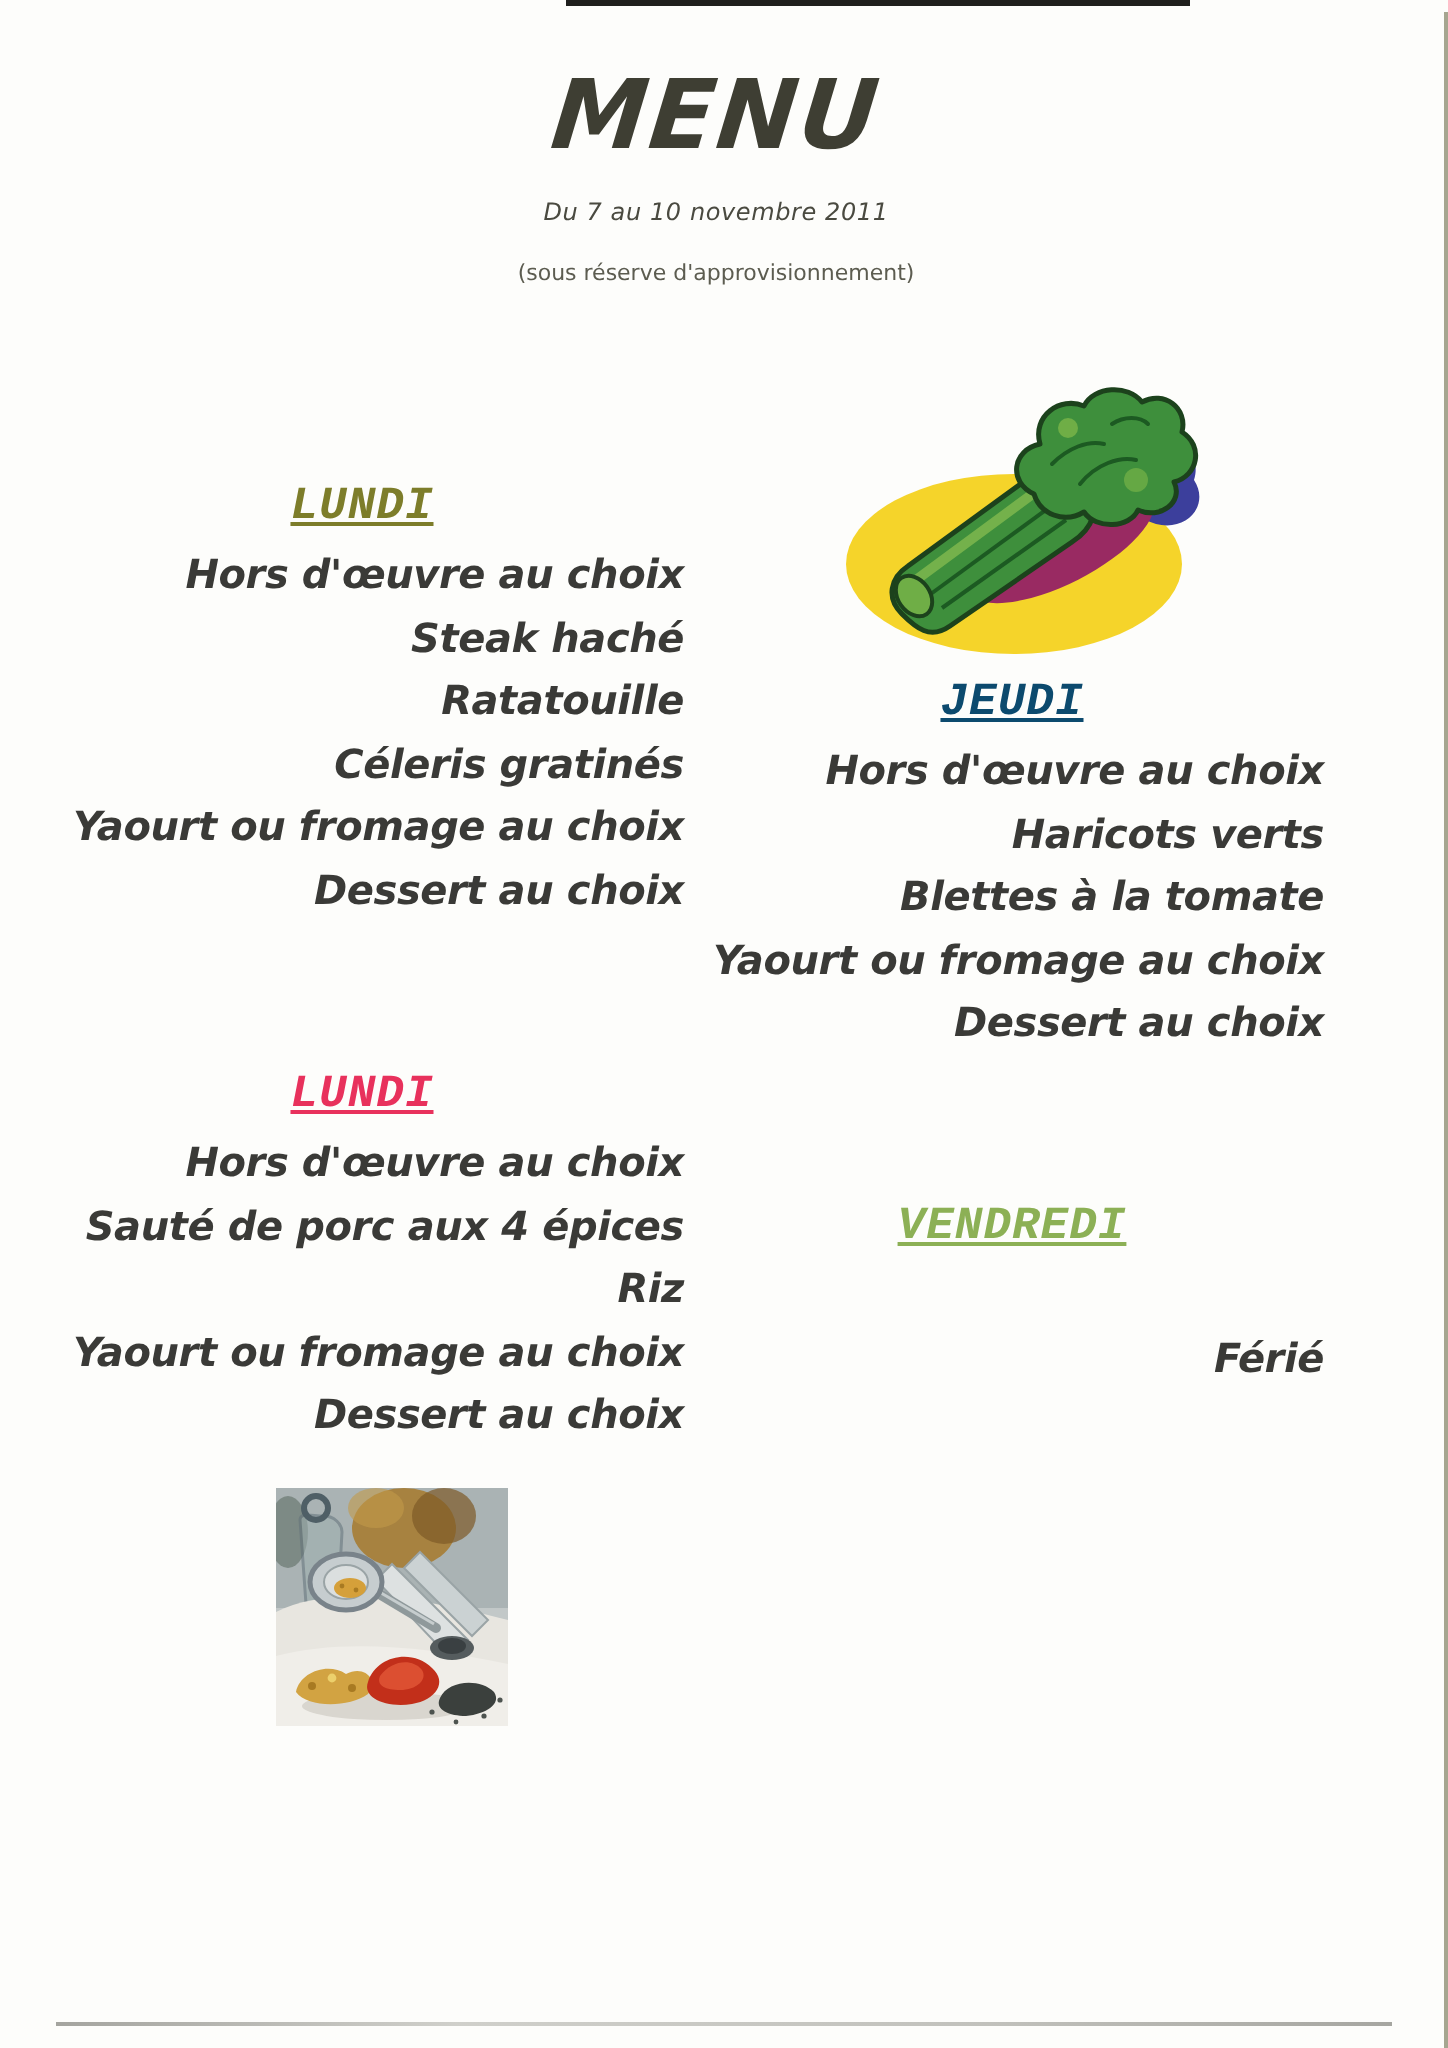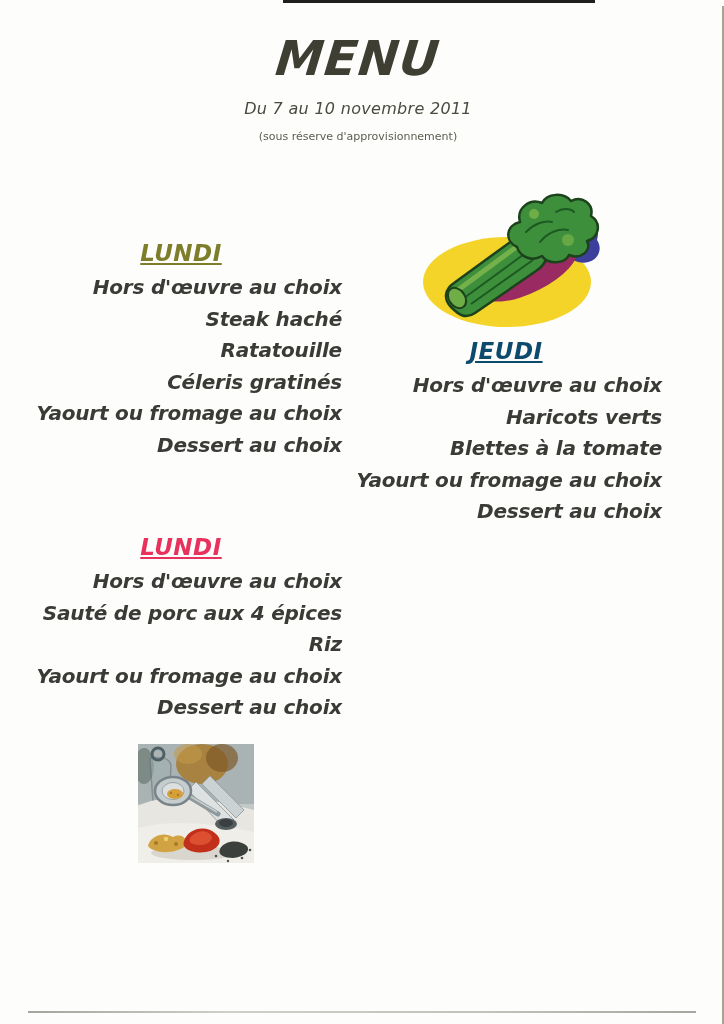--- a/index.html
+++ b/index.html
@@ -23,21 +23,21 @@
     position:absolute; left:0; top:30px; width:716px;
     text-align:center;
     font-size:48px; font-weight:900; font-style:italic;
     letter-spacing:1px;
     color:#3e3e33;
     transform:skewX(-6deg);
   }
   .subtitle {
     position:absolute; left:0; top:99px; width:716px;
     text-align:center;
-    font-size:16px; font-style:italic;
+    font-size:12px; font-style:italic;
     color:#4a4a40;
     letter-spacing:.3px;
   }
   .note {
     position:absolute; left:0; top:130px; width:716px;
     text-align:center;
     font-size:11px; 
     color:#5c5c50;
   }
 
@@ -45,20 +45,21 @@
   .day { position:absolute; text-align:center; }
   .day-lundi    { left:20px;  top:238px; width:322px; }
   .day-mardi    { left:20px;  top:532px; width:322px; }
   .day-jeudi    { left:350px; top:336px; width:312px; }
   .day-vendredi { left:350px; top:598px; width:312px; }
   .day-header {
     font-size:23px; font-weight:bold; font-style:italic;
     text-decoration:underline;
     letter-spacing:.5px;
     line-height:30px;
+    font-family:Liberation Mono, monospace;
   }
   .items { margin-top:4px;text-align:right; }
   .day-vendredi .items { margin-top:36px; }
   .menu-item {
     font-size:20px; font-weight:bold; font-style:italic;
     color:#3a3a37;
     line-height:31.6px;
     letter-spacing:-0.2px;
     white-space:nowrap;
   }
@@ -158,14 +159,20 @@
     <div class="day-header" style="color: #0c4a6e;">JEUDI</div>
     <div class="items">
         <div class="menu-item">Hors d'œuvre au choix</div>
         <div class="menu-item">Haricots verts</div>
         <div class="menu-item">Blettes à la tomate</div>
         <div class="menu-item">Yaourt ou fromage au choix</div>
         <div class="menu-item">Dessert au choix</div>
       </div>
   </section>
 
+  <section class="day day-vendredi">
+    <div class="day-header" style="color: rgb(140, 176, 85);">VENDREDI</div>
+    <div class="items">
+        <div class="menu-item">Férié</div>
+      </div>
+  </section>
 
 </div>
 
 </body></html>

